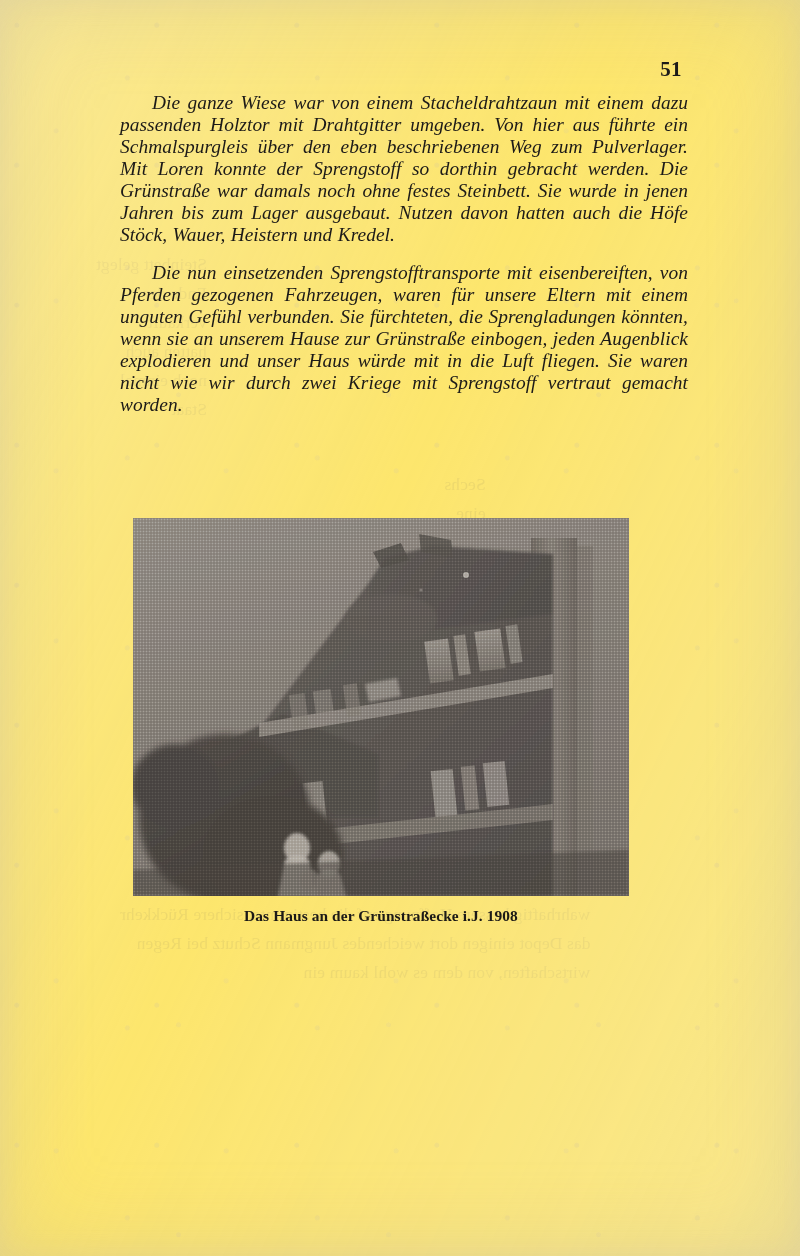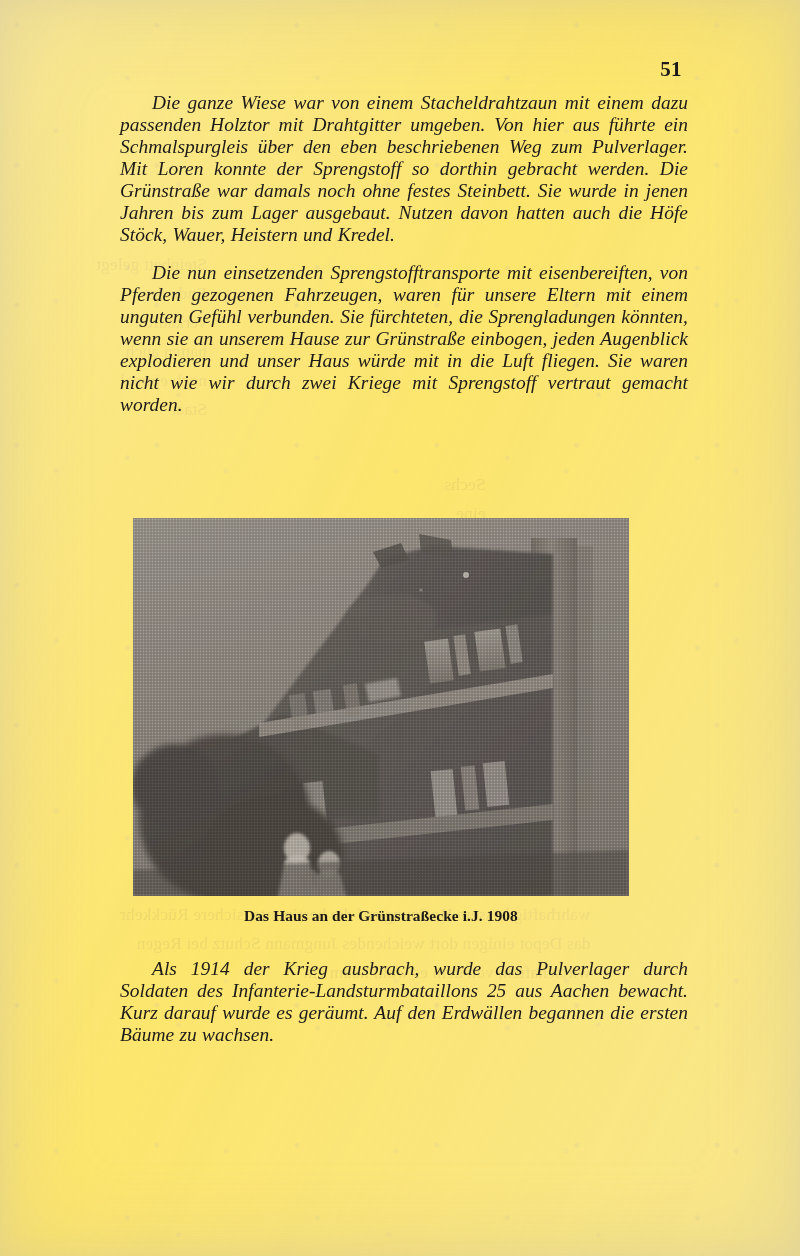--- a/index.html
+++ b/index.html
@@ -288,16 +288,15 @@
         <circle cx="333" cy="57" r="3" fill="#d6d0c6" opacity="0.85"></circle>
         <circle cx="288" cy="72" r="1.6" fill="#b9b2a8" opacity="0.6"></circle>
 
         <rect x="0" y="0" width="496" height="378" fill="#6b635c" opacity="0.16"></rect>
       </svg>
     </div>
     <figcaption id="caption">Das Haus an der Grünstraßecke i.J. 1908</figcaption>
   </figure>
 
   <div id="column-lower">
-    <p class="para">Als 1914 der Krieg ausbrach, wurde das Pulverlager durch Soldaten des Infanterie-Landsturmbataillons 25 aus Aachen bewacht. Kurz darauf wurde es geräumt. Auf den Erdwällen begannen die ersten Bäume zu wachsen.</p>
   </div>
 
 </div>
 
 </body></html>

